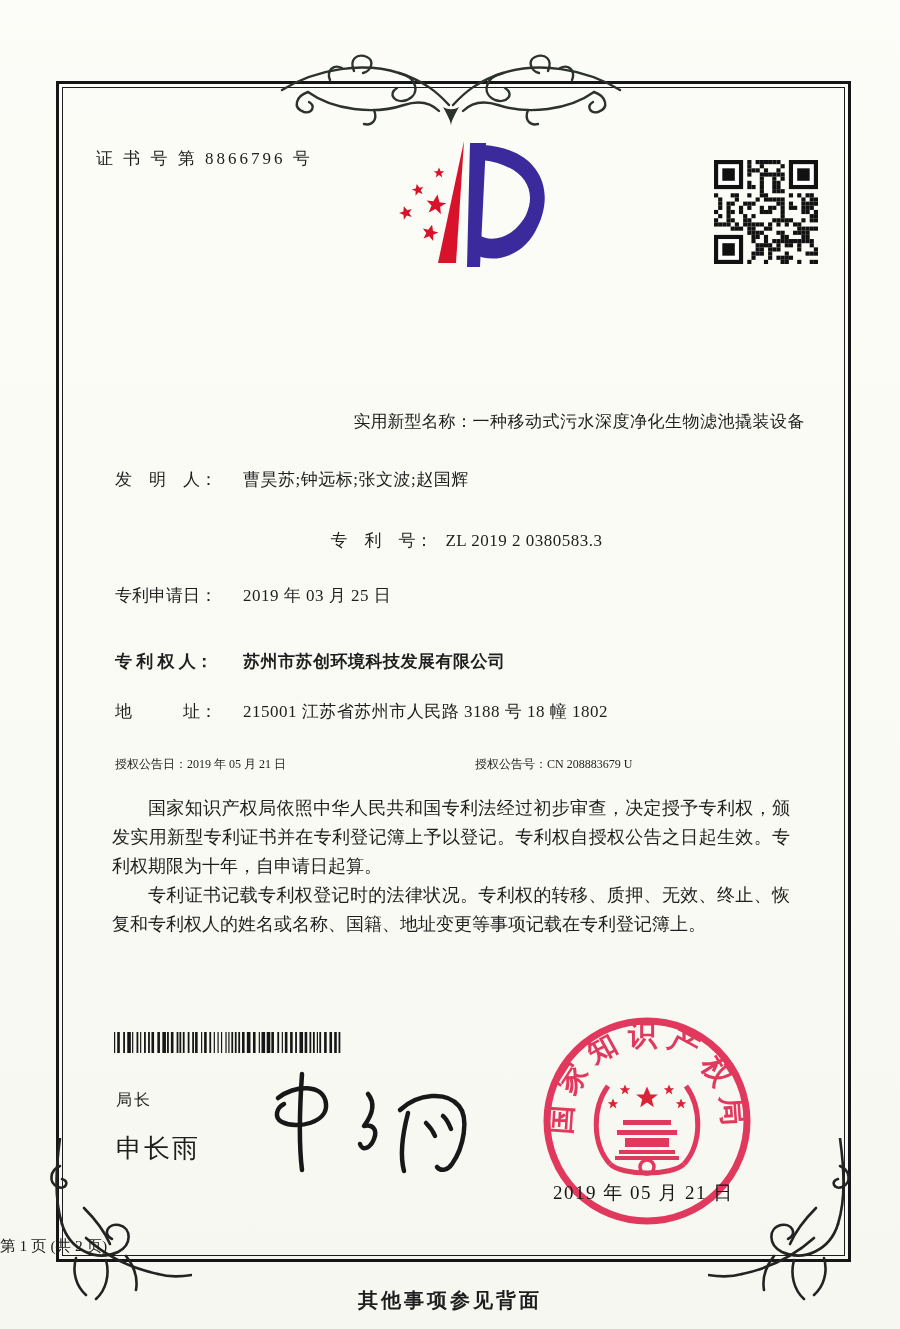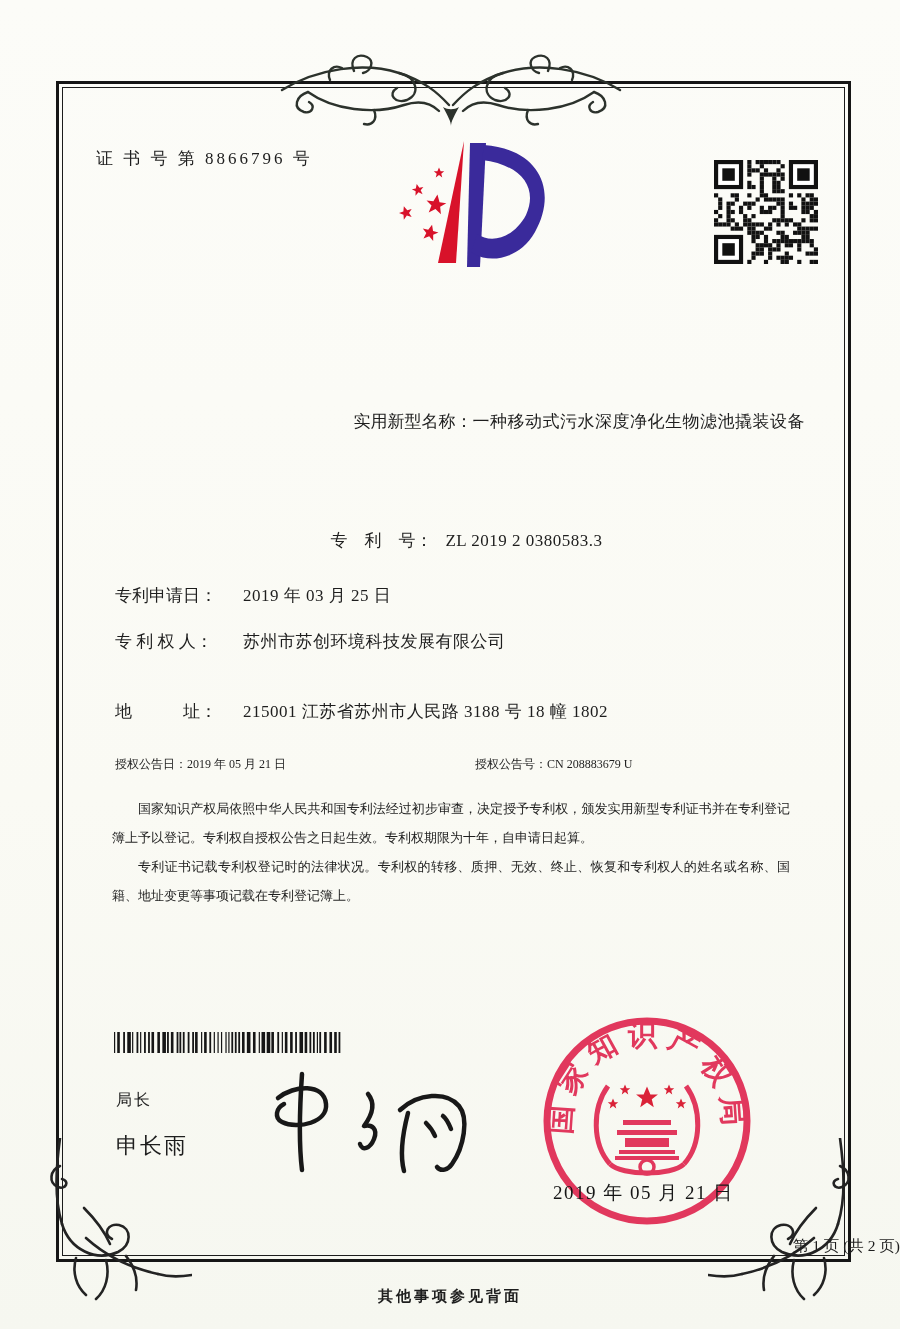--- a/index.html
+++ b/index.html
@@ -11,28 +11,28 @@
   .frame{position:absolute;left:56px;top:81px;width:789px;height:1175px;border:3px solid #161616;}
   .frame-inner{position:absolute;inset:3px;border:1px solid #1c1c1c;}
   .abs{position:absolute;}
   .cert-no{left:96px;top:147px;font-size:17px;letter-spacing:3px;}
   .title{left:0;top:291px;width:100%;text-align:center;font-size:43px;font-weight:bold;letter-spacing:7px;}
   .field-row{left:115px;width:690px;font-size:17px;white-space:nowrap;}
   .field-label{display:inline-block;min-width:128px;}
   .field-value{letter-spacing:.5px;}
   .grant-row{left:115px;top:756px;width:690px;font-size:12px;white-space:nowrap;}
   .grant-no{position:absolute;left:340px;top:0;margin-left:20px;}
-  .paras{left:112px;top:794px;width:678px;font-size:13px;line-height:29px;text-align:justify;}
+  .paras{left:112px;top:794px;width:678px;font-size:18px;line-height:29px;text-align:justify;}
   .paras p{margin:0;text-indent:2em;}
   .officer-title{left:116px;top:1090px;font-size:16px;letter-spacing:2px;}
-  .officer-name{left:116px;top:1131px;font-size:22px;letter-spacing:2px;font-family:Liberation Serif, serif;}
+  .officer-name{left:116px;top:1131px;font-size:26px;letter-spacing:2px;font-family:Liberation Serif, serif;}
   .seal-wrap{left:540px;top:1014px;width:214px;height:214px;}
   .seal-date{left:553px;top:1180px;width:210px;font-size:19px;letter-spacing:1.5px;color:#161616;}
-  .page-info{left:0;top:1236px;width:100%;text-align:right;font-size:15.5px;}
-  .back-note{left:0;top:1287px;width:100%;text-align:center;font-size:15px;font-weight:600;letter-spacing:3px;}
+  .page-info{left:0;top:1236px;width:100%;text-align:left;font-size:15.5px;}
+  .back-note{left:0;top:1287px;width:100%;text-align:center;font-size:20px;font-weight:600;letter-spacing:3px;}
   svg{display:block;}
 </style>
 </head>
 <body>
 
 <div class="page">
 
   <div class="frame">
     <div class="frame-inner"></div>
   </div>
@@ -310,27 +310,30 @@
       <rect x="80" y="8" width="12" height="12" fill="#111"></rect>
       <rect x="0" y="72" width="28" height="28" fill="#111"></rect>
       <rect x="4" y="76" width="20" height="20" fill="#fff"></rect>
       <rect x="8" y="80" width="12" height="12" fill="#111"></rect>
     </svg>
 
 
   <div class="abs field-row" style="top:410px;text-align:right;">
     <span class="field-label">实用新型名称：</span><span class="field-value">一种移动式污水深度净化生物滤池撬装设备</span>
   </div>
+  <div class="abs field-row" style="top:468px;">
+    <span class="field-label">发　明　人：</span><span class="field-value">曹昊苏;钟远标;张文波;赵国辉</span>
+  </div>
   <div class="abs field-row" style="top:529px;text-align:center;">
     <span class="field-label">专　利　号：</span><span class="field-value">ZL 2019 2 0380583.3</span>
   </div>
   <div class="abs field-row" style="top:584px;">
     <span class="field-label">专利申请日：</span><span class="field-value">2019 年 03 月 25 日</span>
   </div>
-  <div class="abs field-row" style="top:630px;">
+  <div class="abs field-row" style="top:650px;font-weight:bold;">
     <span class="field-label">专 利 权 人：</span><span class="field-value">苏州市苏创环境科技发展有限公司</span>
   </div>
   <div class="abs field-row" style="top:700px;">
     <span class="field-label">地　　　址：</span><span class="field-value">215001 江苏省苏州市人民路 3188 号 18 幢 1802</span>
   </div>
 
   <div class="abs grant-row">
     <span>授权公告日：</span><span>2019 年 05 月 21 日</span>
     <span class="grant-no">
       <span>授权公告号：</span><span>CN 208883679 U</span>

